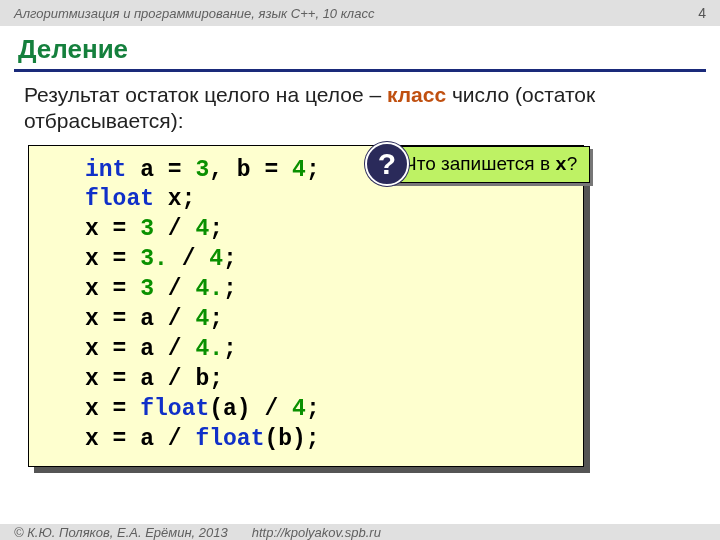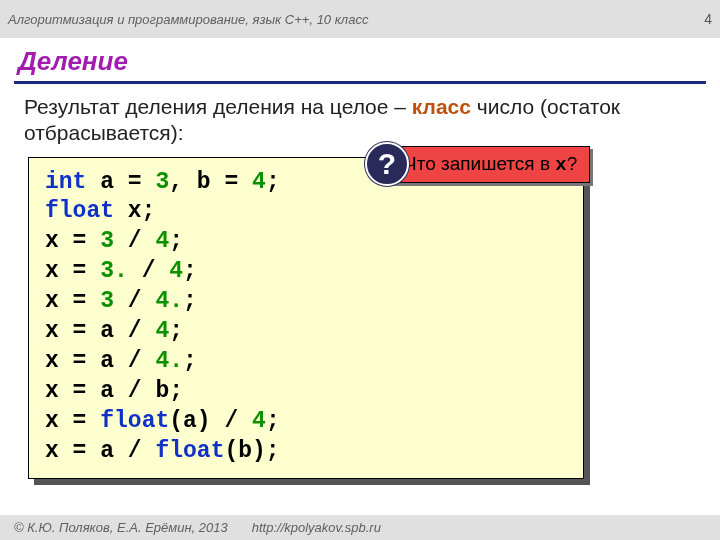--- a/index.html
+++ b/index.html
@@ -5,37 +5,36 @@
   * { margin: 0; padding: 0; box-sizing: border-box; }
   body {
     width: 720px;
     height: 540px;
     background: #fff;
     font-family: Arial, sans-serif;
     position: relative;
     overflow: hidden;
   }
   .header-strip {
-    height: 38px;
+    height: 26px;
     background: #e0e0e0;
     display: flex;
     align-items: center;
     justify-content: space-between;
-    padding: 0 8px;
+    padding: 0 14px;
     font-style: italic;
     color: #606060;
     font-size: 13px;
   }
   .page-num { font-style: normal; font-size: 14px; color: #555; }
   .title {
     font-size: 26px;
     font-weight: bold;
-    color: #a21caf;
+    color: #15803d;
     padding: 8px 18px 4px 18px;
-    font-style: italic;
   }
   .title-rule {
     border: none;
     border-top: 3px solid #1a2a7a;
     margin: 0 14px 10px 14px;
   }
   .lead {
     font-size: 21px;
     color: #222;
     padding: 0 24px 10px 24px;
@@ -59,20 +58,21 @@
     border: 1px solid #000;
     padding: 10px 16px 12px 16px;
   }
   .code-box pre {
     font-family: "Courier New", monospace;
     font-size: 23px;
     font-weight: bold;
     line-height: 1.3;
     color: #000;
     white-space: pre;
+    margin-left: 40px;
   }
   .kw { color: #1030c8; }
   .num { color: #0a9000; }
   .callout {
     position: absolute;
     top: 142px;
     left: 365px;
     display: flex;
     align-items: center;
   }
@@ -85,33 +85,33 @@
     font-weight: bold;
     display: flex;
     align-items: center;
     justify-content: center;
     border: 2px solid #fff;
     box-shadow: 0 0 0 1px #2a2a5a;
     z-index: 2;
     position: relative;
   }
   .q-box {
-    background: #ef4444;
+    background: #bef264;
     border: 1px solid #000;
     font-size: 19px;
     padding: 6px 12px 6px 12px;
     margin-left: -18px;
     position: relative;
     box-shadow: 3px 3px 0 #777;
   }
   .q-box .mono { font-family: "Courier New", monospace; font-weight: bold; }
   .footer-strip {
     position: absolute;
     bottom: 0; left: 0; right: 0;
-    height: 25px;
+    height: 16px;
     background: #e0e0e0;
     display: flex;
     align-items: center;
     padding: 0 14px;
     font-style: italic;
     color: #606060;
     font-size: 13px;
     gap: 24px;
   }
   .footer-strip .url { }
@@ -121,21 +121,21 @@
 
 <div class="header-strip">
   <span>Алгоритмизация и программирование, язык  C++, 10 класс</span>
   <span class="page-num">4</span>
 </div>
 
 <div class="title">Деление</div>
 <hr class="title-rule">
 
 <div class="lead">
-  <span>Результат деления деления на целое – </span><span class="em">класс</span><span> число (остаток отбрасывается):</span>
+  <span>Результат остаток целого на целое – </span><span class="em">класс</span><span> число (остаток отбрасывается):</span>
 </div>
 
 <div class="code-wrap">
   <div class="code-shadow"></div>
   <div class="code-box">
 <pre><span class="kw">int</span><span> a = </span><span class="num">3</span><span>, b = </span><span class="num">4</span><span>;</span>
 <span class="kw">float</span><span> x;</span>
 <span>x = </span><span class="num">3</span><span> / </span><span class="num">4</span><span>;</span>
 <span>x = </span><span class="num">3.</span><span> / </span><span class="num">4</span><span>;</span>
 <span>x = </span><span class="num">3</span><span> / </span><span class="num">4.</span><span>;</span>

